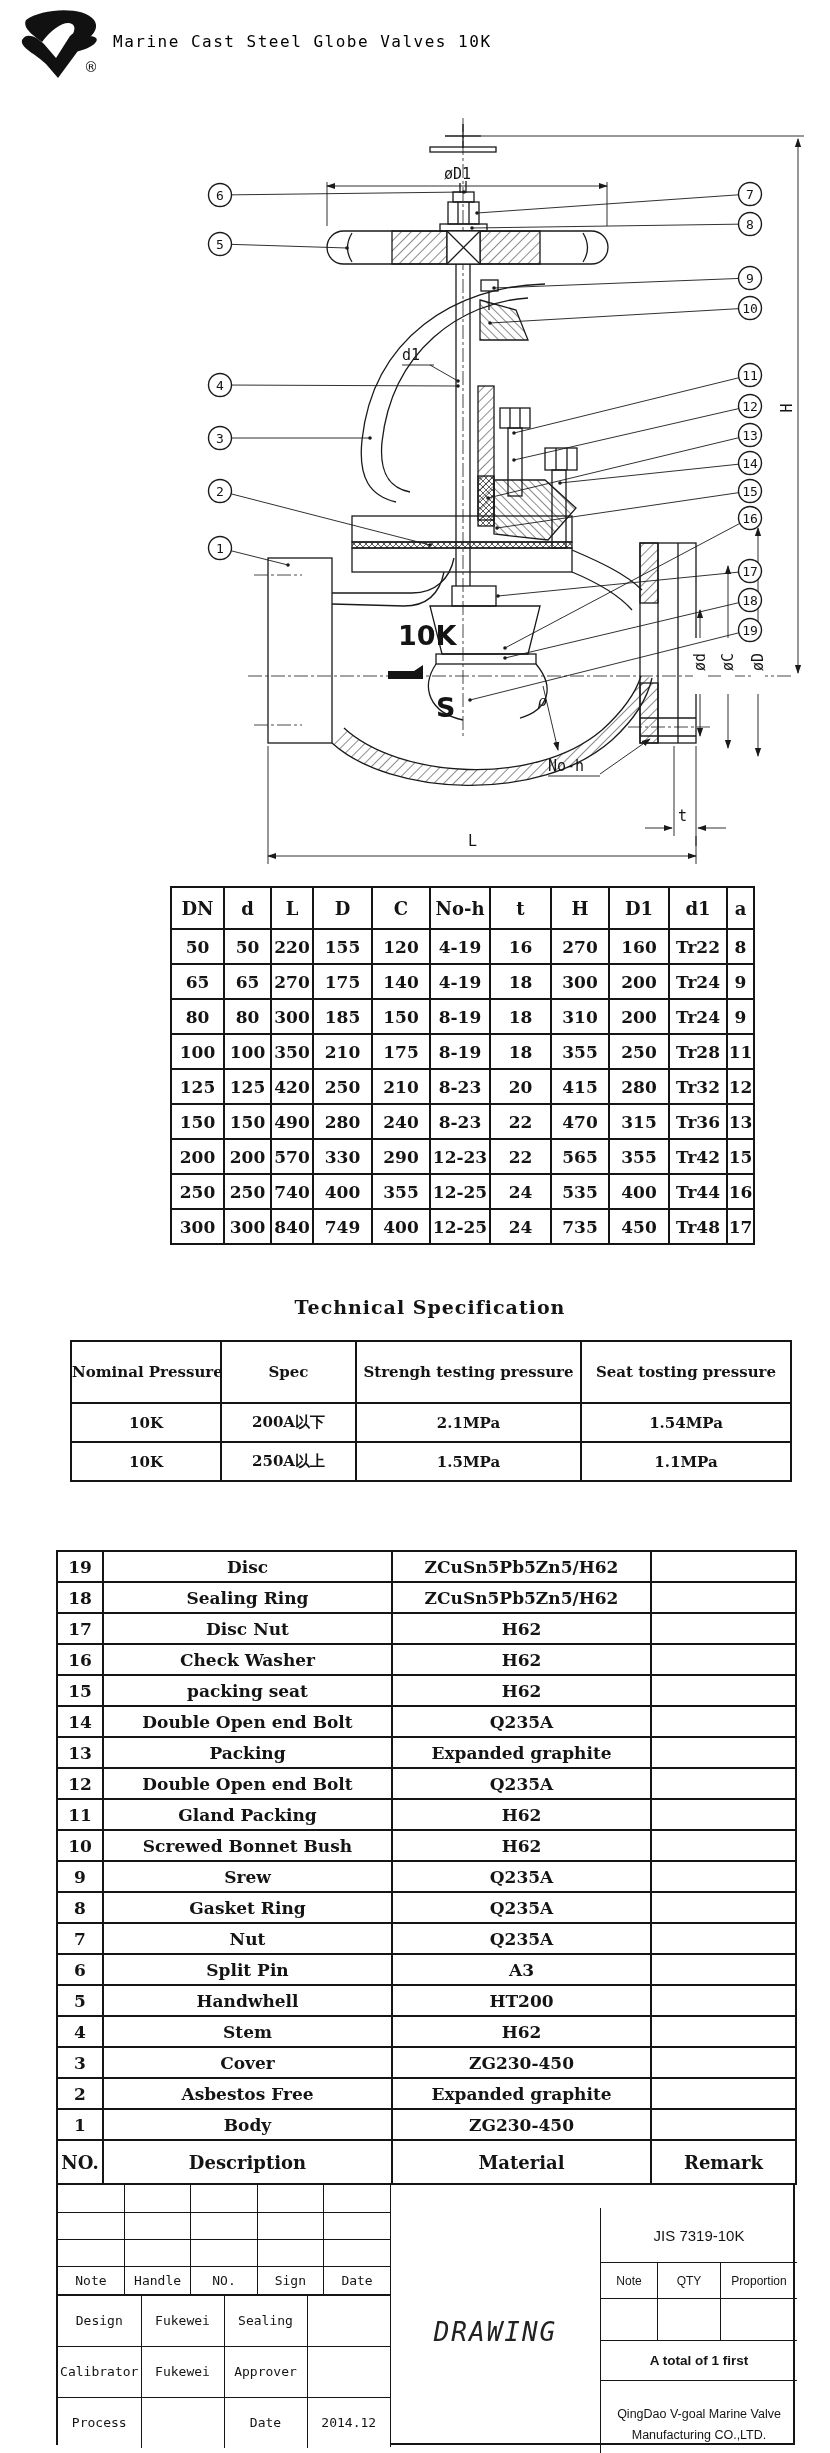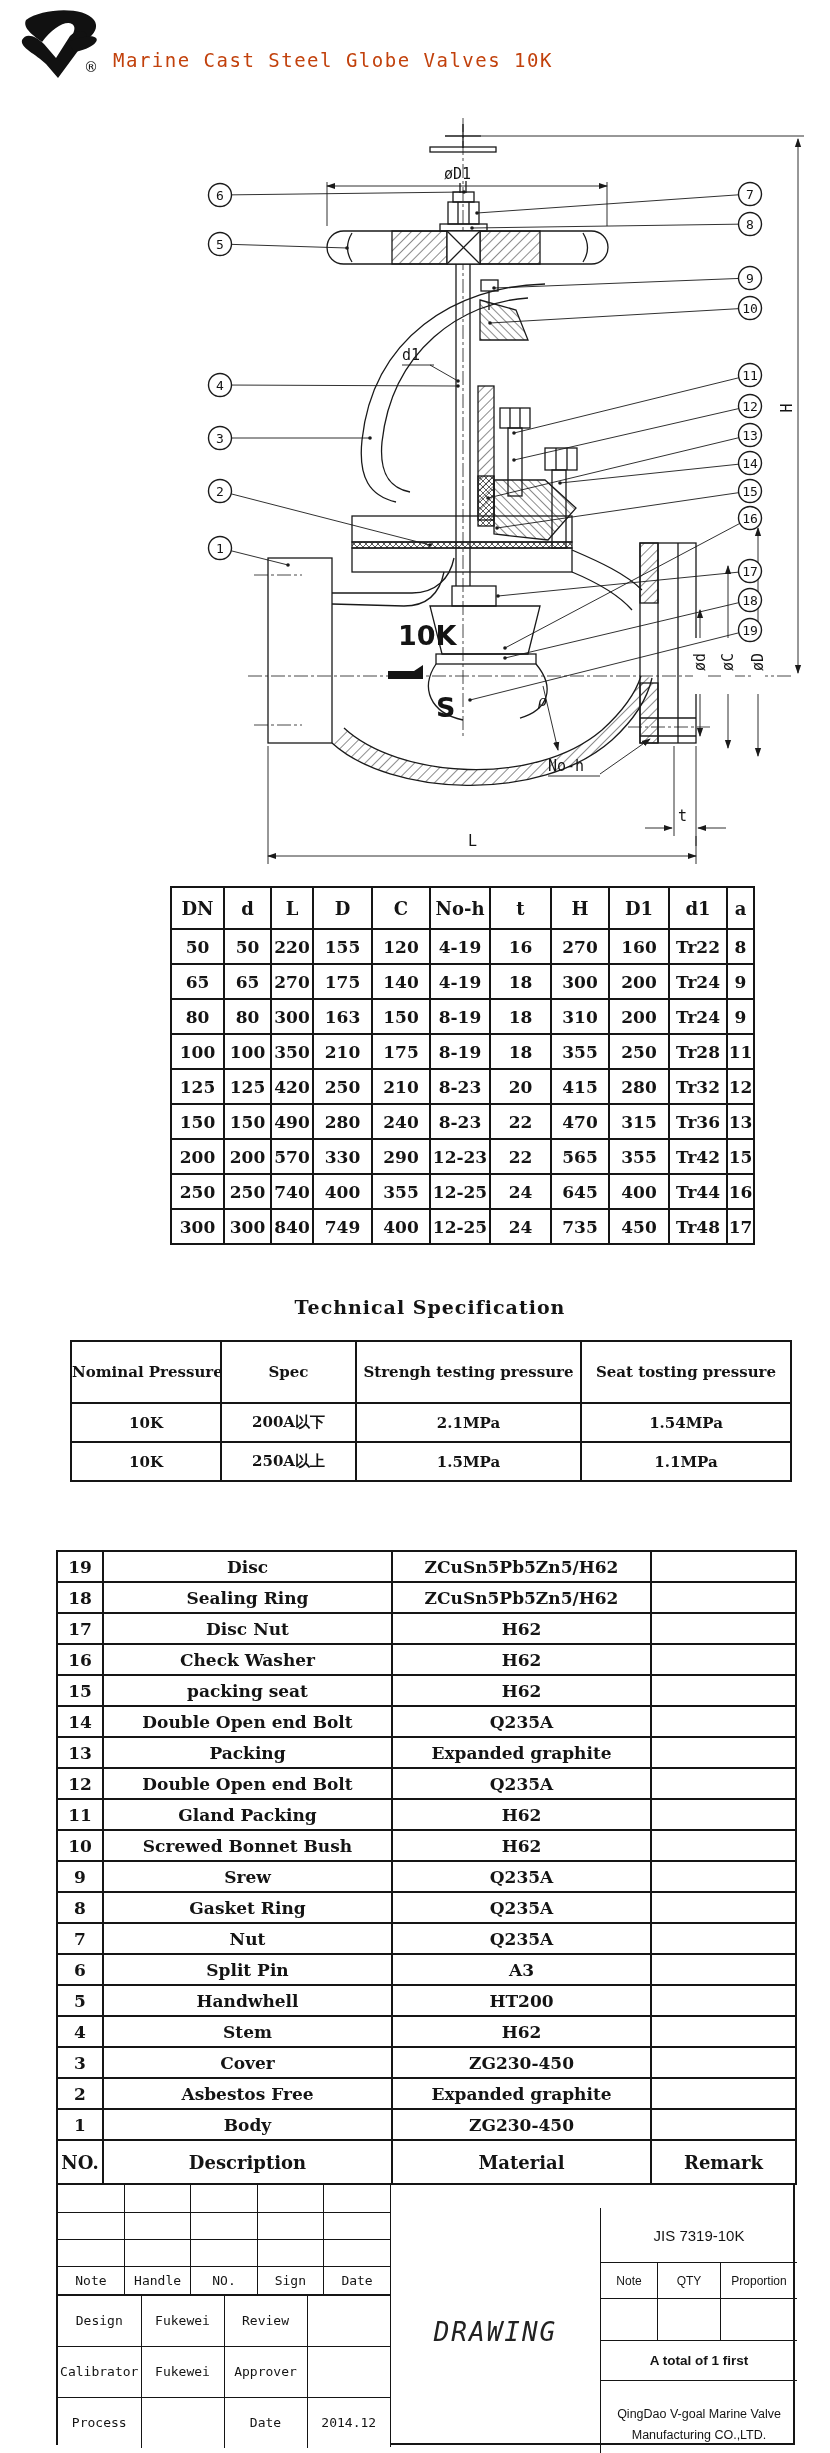--- a/index.html
+++ b/index.html
@@ -2,21 +2,21 @@
 <html><head>
 <meta charset="utf-8">
 <style>
   *{margin:0;padding:0;box-sizing:border-box;}
   html,body{background:#fff;}
   body{width:830px;height:2453px;position:relative;font-family:"DejaVu Sans Mono",monospace;color:#141414;}
   .page{position:absolute;inset:0;background:#fff;overflow:hidden;}
 
   
   .hdr-logo{position:absolute;left:12px;top:6px;}
-  .hdr-title{position:absolute;left:113px;top:49px;font-size:19px;letter-spacing:1.5px;color:#c2410c;white-space:nowrap;}
+  .hdr-title{position:absolute;left:113px;top:32px;font-size:16px;letter-spacing:1.5px;color:#000000;white-space:nowrap;}
 
   
   #valve-drawing{position:absolute;left:0;top:88px;width:830px;height:800px;}
   .cl{stroke-dasharray:14 3 3 3;stroke-width:0.8;}
   .dtext text{font-family:"DejaVu Sans Mono",monospace;font-size:15px;fill:#141414;stroke:none;}
   .dtext .big{font-family:"DejaVu Sans",sans-serif;font-weight:bold;font-size:27px;}
   .dtext .rho{font-family:"DejaVu Serif",serif;font-style:italic;font-size:15px;}
   .callout-num{font-family:"DejaVu Sans Mono",monospace;font-size:13px;fill:#141414;}
 
   
@@ -358,21 +358,21 @@
           <td>18</td>
           <td>300</td>
           <td>200</td>
           <td>Tr24</td>
           <td>9</td>
         </tr>
         <tr>
           <td>80</td>
           <td>80</td>
           <td>300</td>
-          <td>163</td>
+          <td>185</td>
           <td>150</td>
           <td>8-19</td>
           <td>18</td>
           <td>310</td>
           <td>200</td>
           <td>Tr24</td>
           <td>9</td>
         </tr>
         <tr>
           <td>100</td>
@@ -427,21 +427,21 @@
           <td>15</td>
         </tr>
         <tr>
           <td>250</td>
           <td>250</td>
           <td>740</td>
           <td>400</td>
           <td>355</td>
           <td>12-25</td>
           <td>24</td>
-          <td>645</td>
+          <td>535</td>
           <td>400</td>
           <td>Tr44</td>
           <td>16</td>
         </tr>
         <tr>
           <td>300</td>
           <td>300</td>
           <td>840</td>
           <td>749</td>
           <td>400</td>
@@ -650,21 +650,21 @@
               <td>Sign</td>
               <td>Date</td>
             </tr>
           </tbody>
         </table>
       <table class="tb-sign">
           <tbody id="tb-sign-body">
             <tr>
               <td>Design</td>
               <td>Fukewei</td>
-              <td>Review</td>
+              <td>Sealing</td>
               <td></td>
             </tr>
             <tr>
               <td>Calibrator</td>
               <td>Fukewei</td>
               <td>Approver</td>
               <td></td>
             </tr>
             <tr>
               <td>Process</td>

